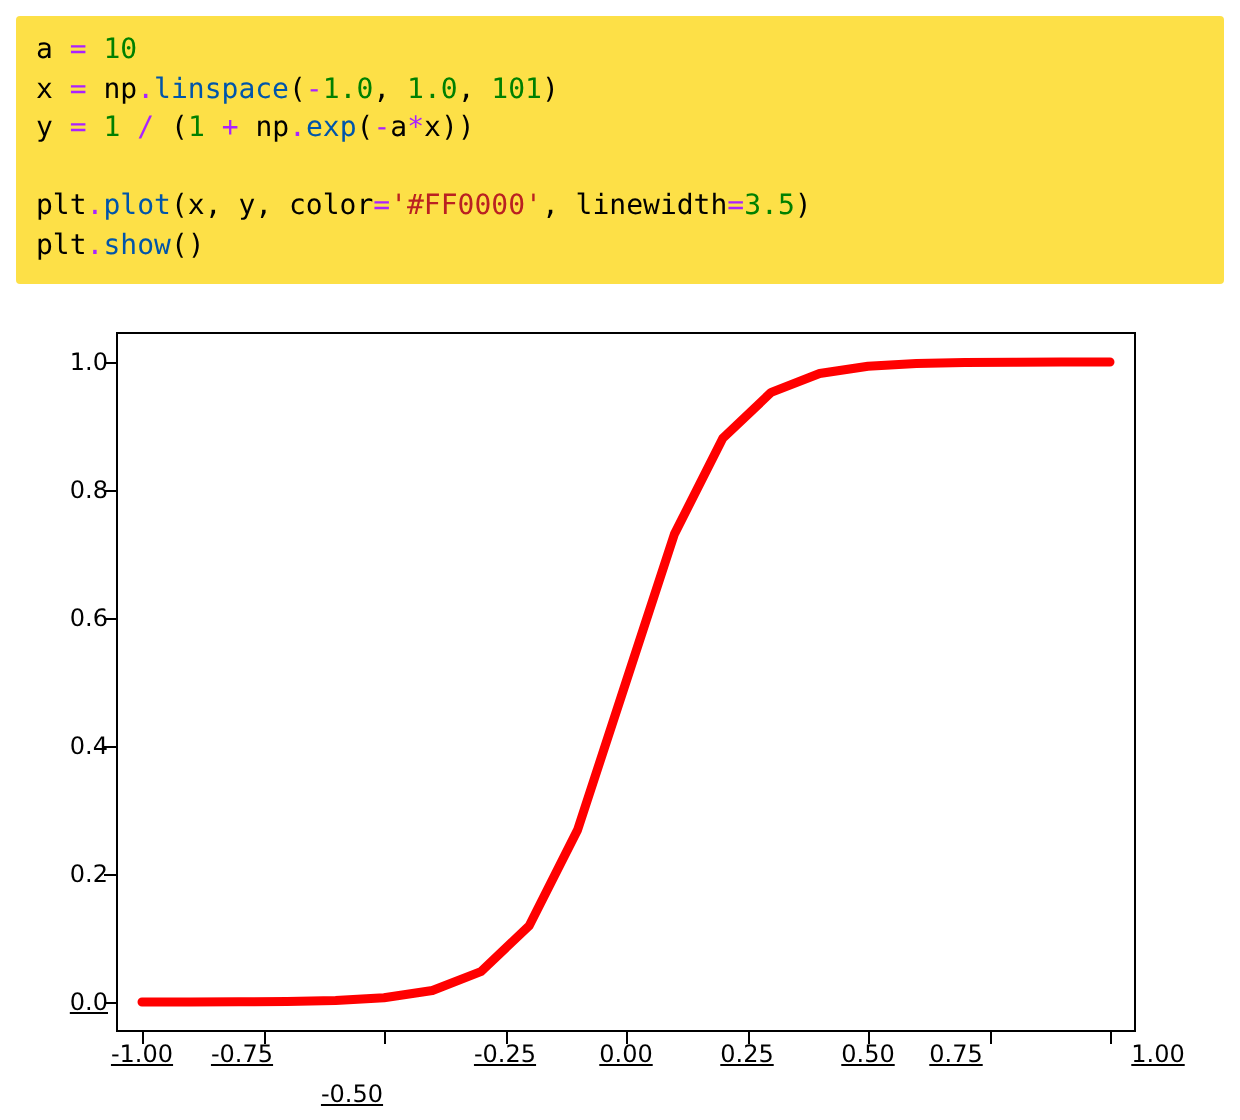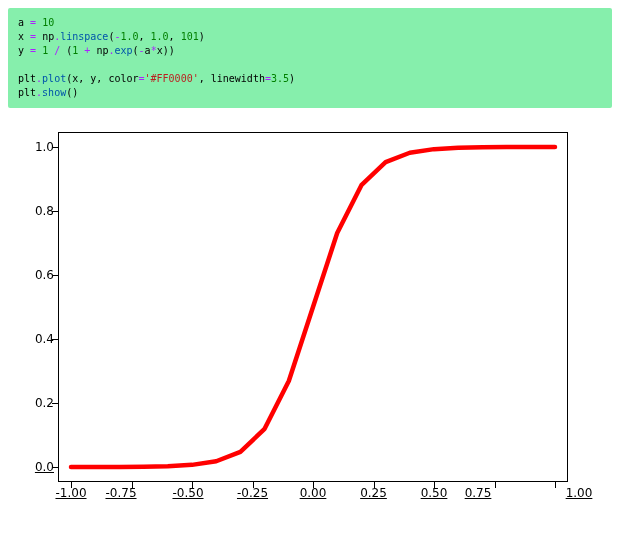--- a/index.html
+++ b/index.html
@@ -3,23 +3,23 @@
 <meta charset="utf-8">
 <style>
   body {
     margin: 0;
     padding: 8px;
     font-family: "DejaVu Sans Mono", Consolas, "Courier New", monospace;
     background: #ffffff;
     width: 604px;
   }
   .code-cell {
-    background: #86efac;
+    background: #fde047;
     padding: 8px 10px;
-    font-size: 10px;
+    font-size: 14px;
     line-height: 1.4;
     white-space: pre;
     color: #000000;
     border-radius: 2px;
     margin-bottom: 14px;
   }
   .tok-var    { color: #000000; }
   .tok-op     { color: #aa22ff; }
   .tok-num    { color: #008000; }
   .tok-mod    { color: #000000; }
@@ -80,21 +80,21 @@
     <div class="y-label" style="top: 153px;">0.6</div>
     <div class="tick ytick" style="top: 89px;"></div>
     <div class="y-label" style="top: 89px;">0.8</div>
     <div class="tick ytick" style="top: 25px;"></div>
     <div class="y-label" style="top: 25px;">1.0</div>
     <div class="tick xtick" style="left: 63px;"></div>
     <div class="x-label" style="left: 63px;">-1.00</div>
     <div class="tick xtick" style="left: 123.5px;"></div>
     <div class="x-label" style="left: 113px;">-0.75</div>
     <div class="tick xtick" style="left: 184px;"></div>
-    <div class="x-label" style="left: 180px;">-0.50</div>
+    <div class="x-label" style="left: 168px; margin-top: 20px;">-0.50</div>
     <div class="tick xtick" style="left: 244.5px;"></div>
     <div class="x-label" style="left: 244.5px;">-0.25</div>
     <div class="tick xtick" style="left: 305px;"></div>
     <div class="x-label" style="left: 305px; text-align: right;">0.00</div>
     <div class="tick xtick" style="left: 365.5px;"></div>
     <div class="x-label" style="left: 365.5px;">0.25</div>
     <div class="tick xtick" style="left: 426px;"></div>
     <div class="x-label" style="left: 426px;">0.50</div>
     <div class="tick xtick" style="left: 486.5px;"></div>
     <div class="x-label" style="left: 470px;">0.75</div>

